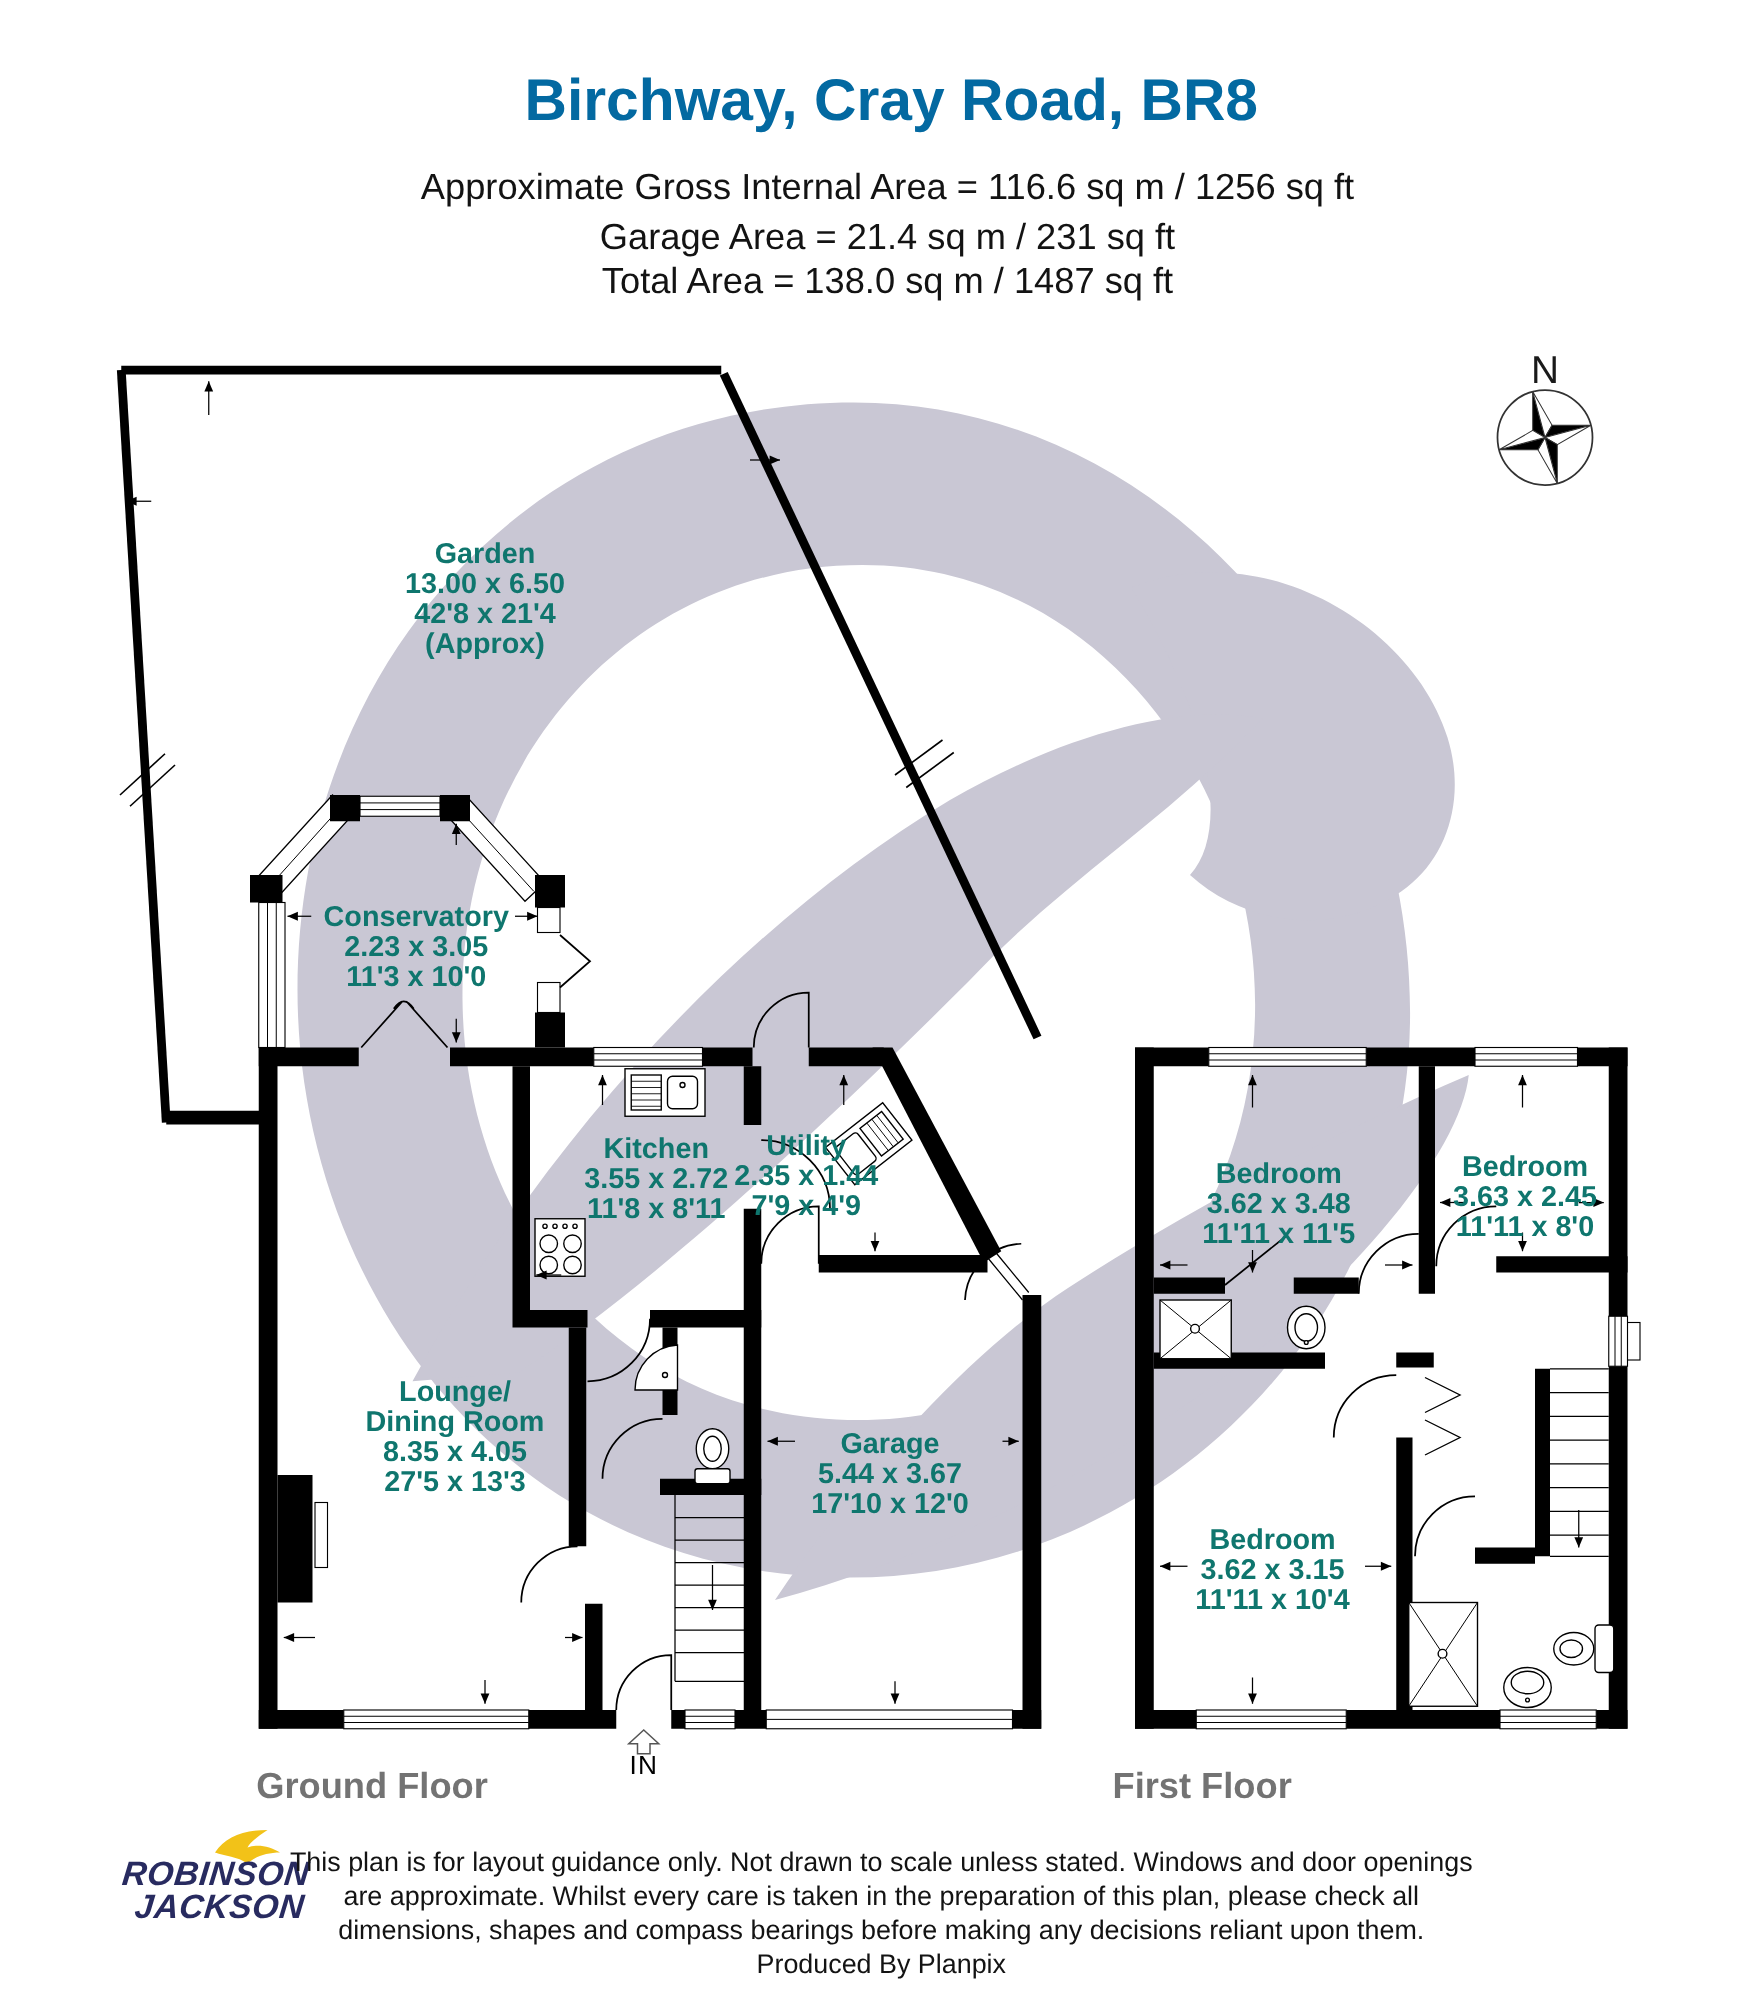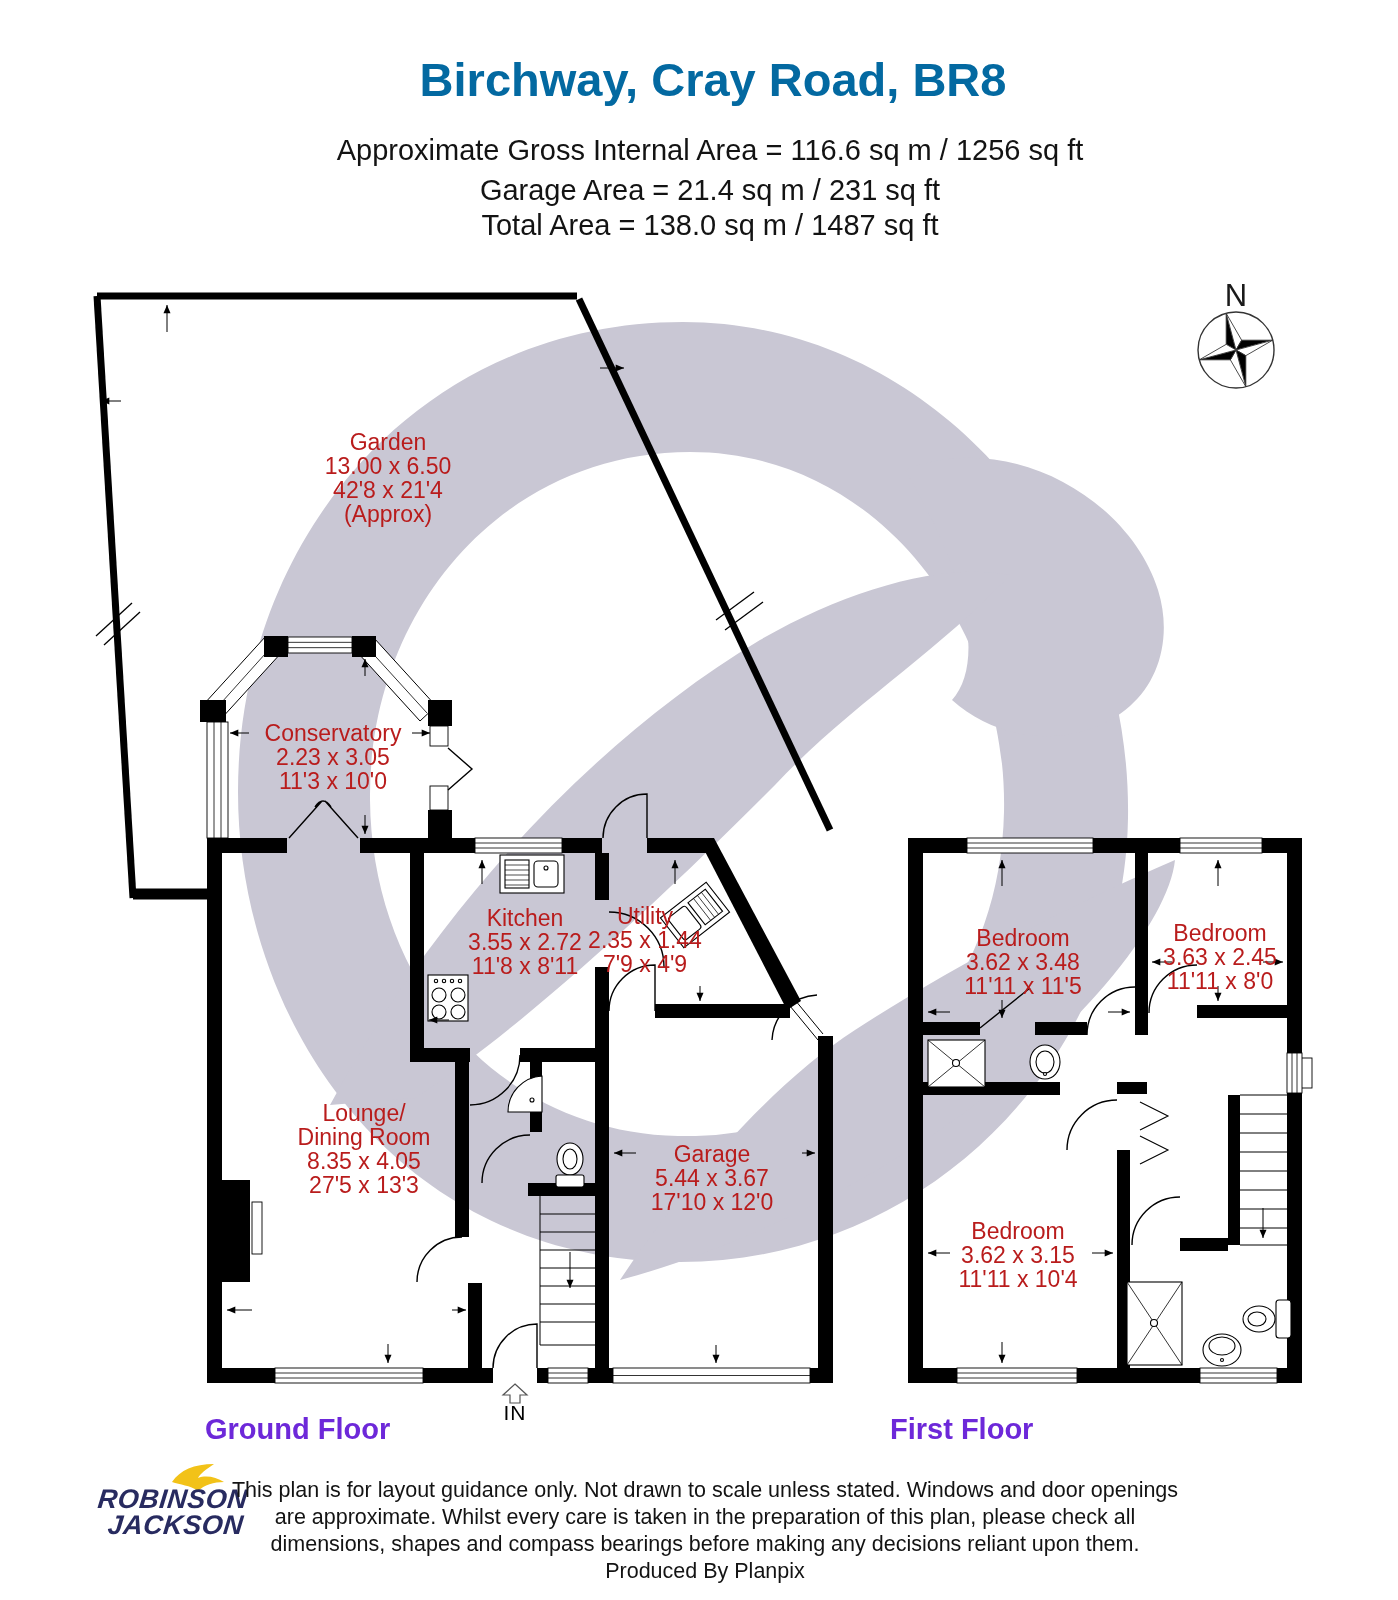--- a/index.html
+++ b/index.html
@@ -4,22 +4,22 @@
 <style>
   html,body{margin:0;padding:0;background:#ffffff;}
   #canvas{position:relative;width:1398px;height:1600px;background:#ffffff;overflow:hidden;
           font-family:"Liberation Sans",sans-serif;color:#111;}
   #plan-svg{position:absolute;left:0;top:0;}
   .hdr-title{position:absolute;left:713px;top:52px;transform:translateX(-50%);
              font-size:47px;font-weight:bold;white-space:nowrap;color:#0369a1;}
   .hdr-sub{position:absolute;left:710px;transform:translateX(-50%);
            font-size:29px;white-space:nowrap;color:#131313;}
   .rlabel{position:absolute;transform:translateX(-50%);text-align:center;
-          font-size:23px;line-height:24px;color:#b91c1c;white-space:nowrap;}
-  .floor-label{position:absolute;font-size:29px;font-weight:bold;color:#6d28d9;white-space:nowrap;}
+          font-size:23px;line-height:24px;color:#0f766e;white-space:nowrap;font-weight:bold;}
+  .floor-label{position:absolute;font-size:29px;font-weight:bold;color:#737373;white-space:nowrap;}
   .in-label{position:absolute;left:515px;top:1401px;transform:translateX(-50%);
             font-size:21px;color:#000000;letter-spacing:1px;}
   .compass-n{position:absolute;left:1236px;top:278px;transform:translateX(-50%);
              font-size:31px;color:#1a1a1a;}
   .logo{position:absolute;left:98px;top:1466px;width:170px;}
   .logo-line{font-size:27px;font-weight:800;font-style:italic;letter-spacing:.5px;
              transform:skewX(-6deg);line-height:26px;}
   .logo-line.l2{padding-left:10px;}
   .disc{position:absolute;left:705px;transform:translateX(-50%);
         font-size:21.5px;color:#131313;white-space:nowrap;}

